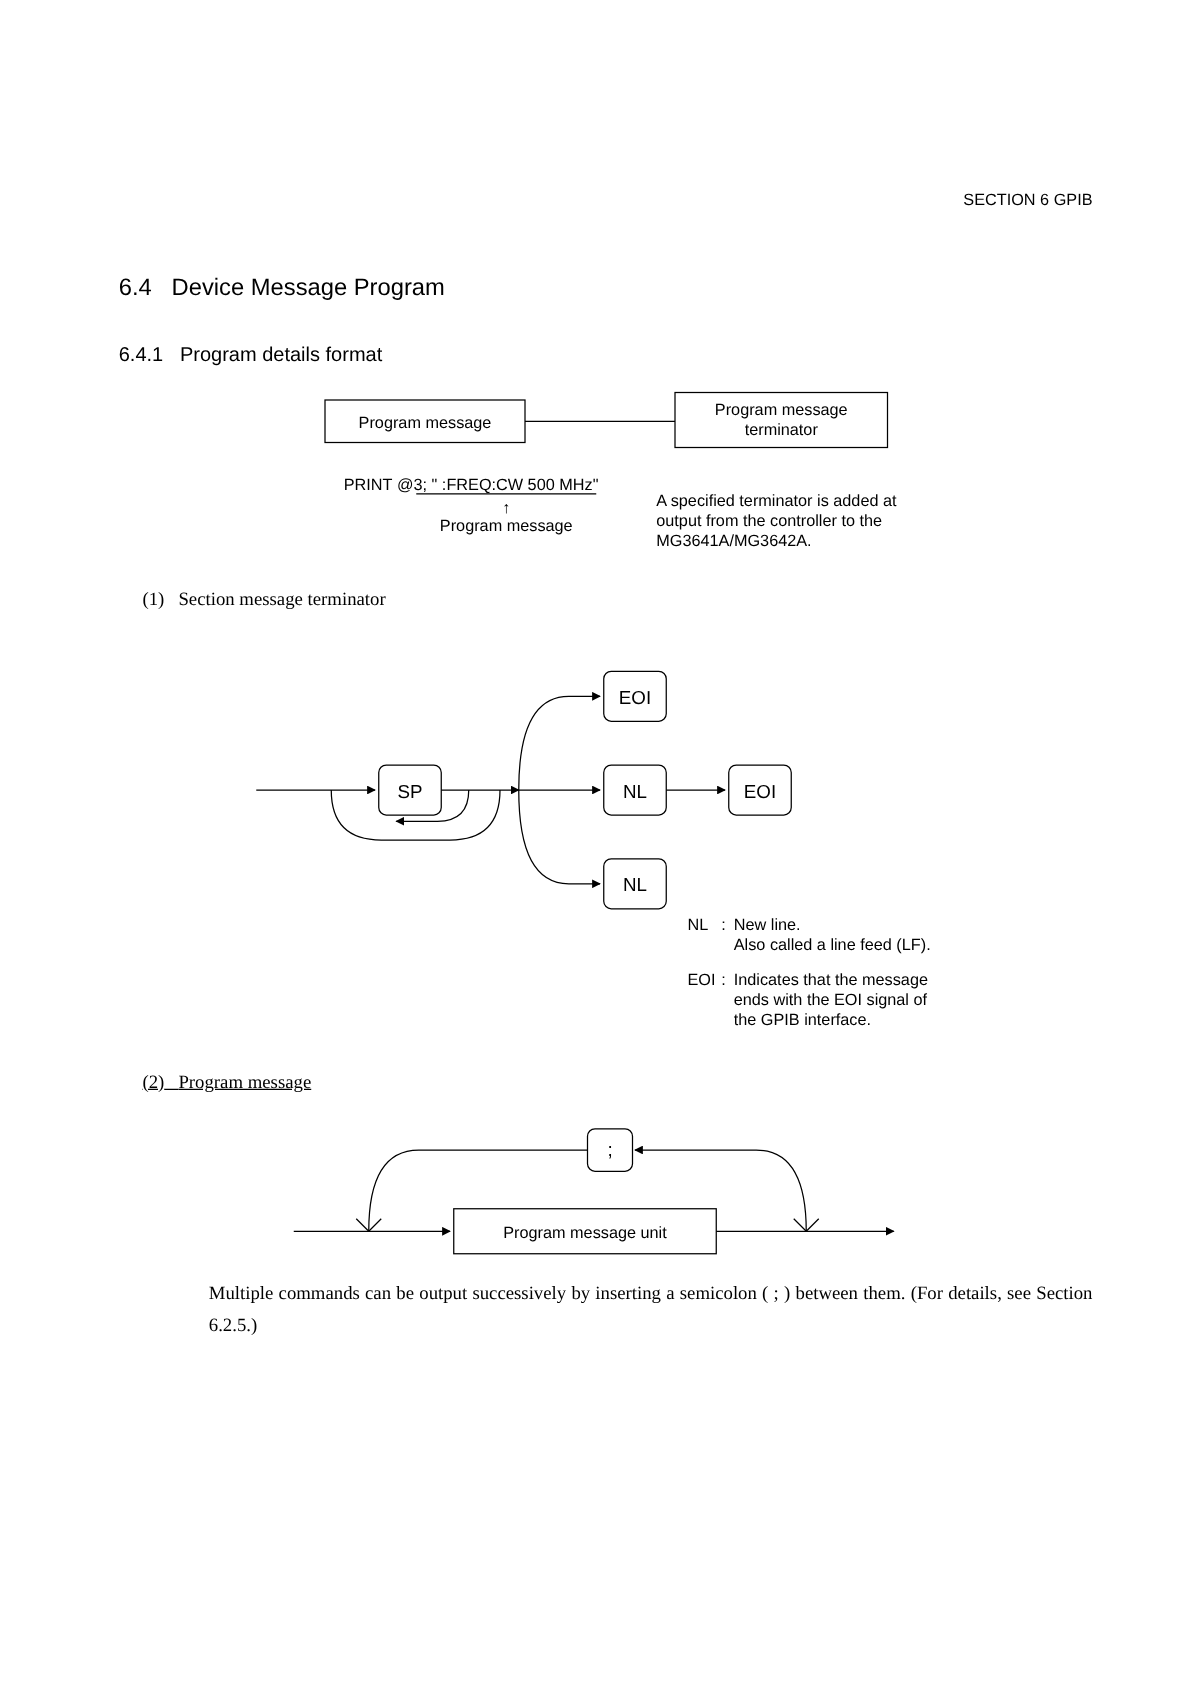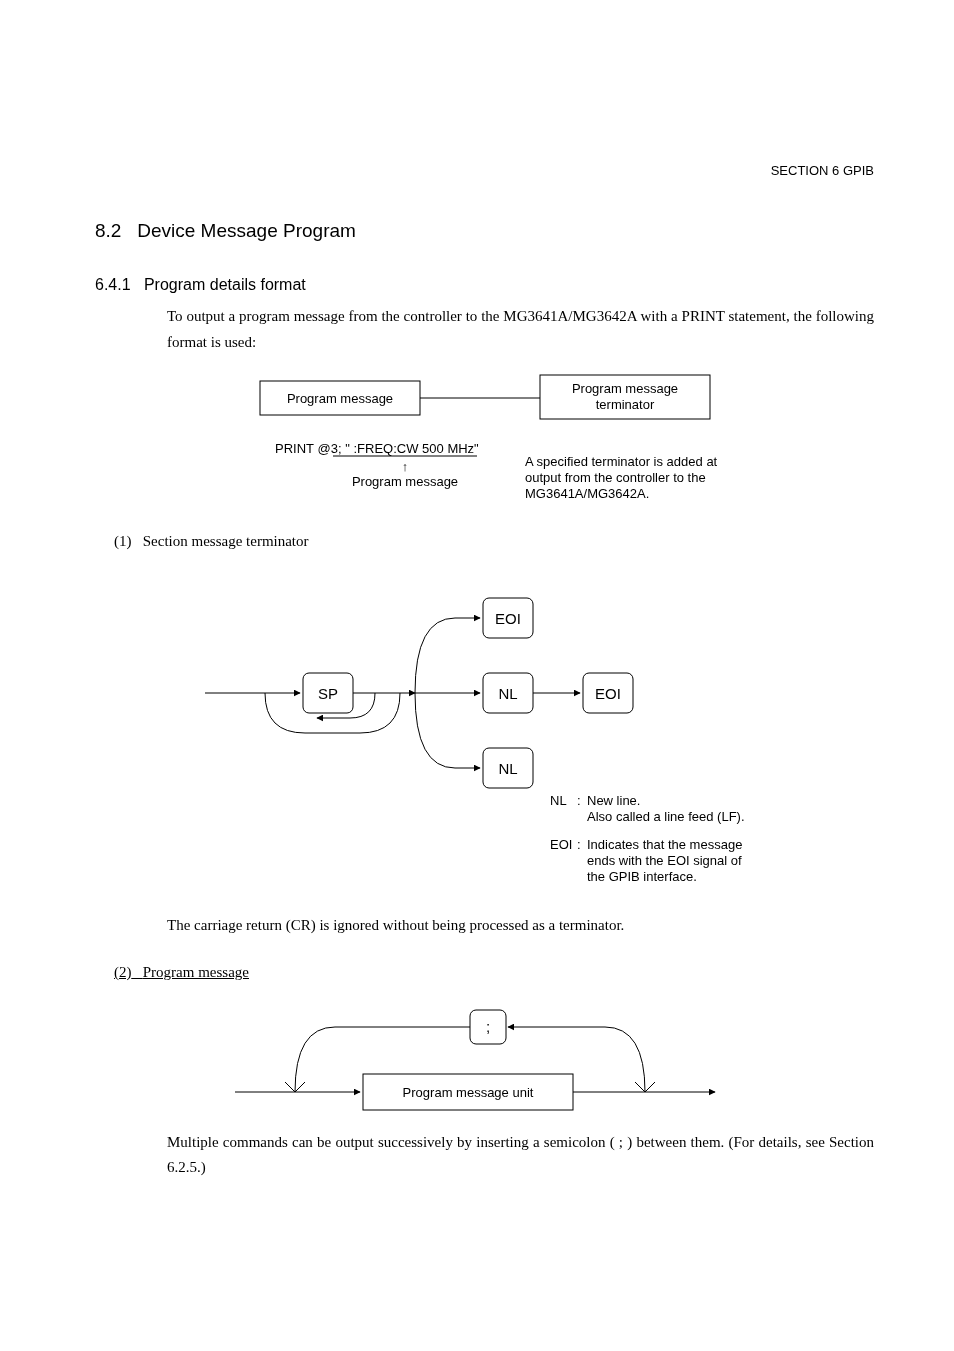--- a/index.html
+++ b/index.html
@@ -11,21 +11,21 @@
     color: #000;
     width: 954px;
   }
   .page {
     padding: 160px 80px 60px 95px;
     position: relative;
     min-height: 1100px;
   }
   .section-header {
     position: absolute;
-    top: 163px;
+    top: 152px;
     right: 80px;
     font-family: Arial, Helvetica, sans-serif;
     font-size: 13px;
   }
   .h1 {
     font-family: Arial, Helvetica, sans-serif;
     font-size: 19px;
     margin-top: 60px;
     margin-bottom: 34px;
   }
@@ -57,28 +57,27 @@
   .svgtext { font-family: Arial, Helvetica, sans-serif; fill:#000; }
 </style>
 </head>
 <body>
 
 <div class="page">
 
   <div class="section-header">SECTION 6   GPIB</div>
 
   <div class="h1">
-    <span>8.2</span>&nbsp;&nbsp;&nbsp;<span>Device Message Program</span>
+    <span>6.4</span>&nbsp;&nbsp;&nbsp;<span>Device Message Program</span>
   </div>
 
   <div class="h2">
     <span>6.4.1</span>&nbsp;&nbsp;&nbsp;<span>Program details format</span>
   </div>
 
-  <div class="para indent1">To output a program message from the controller to the MG3641A/MG3642A with a PRINT statement, the following format is used:</div>
 
   <svg width="660" height="150" viewBox="0 0 660 150" style="margin-top:18px;">
 
     <rect x="105" y="8" width="160" height="34" fill="none" stroke="#000"></rect>
     <text class="svgtext" x="185" y="30" text-anchor="middle" font-size="13">Program message</text>
 
     <line x1="265" y1="25" x2="385" y2="25" stroke="#000"></line>
 
     <rect x="385" y="2" width="170" height="44" fill="none" stroke="#000"></rect>
     <text class="svgtext" x="470" y="20" text-anchor="middle" font-size="13">Program message</text>
@@ -136,21 +135,20 @@
     <text class="svgtext" x="432" y="232" font-size="13">New line.</text>
     <text class="svgtext" x="432" y="248" font-size="13">Also called a line feed (LF).</text>
 
     <text class="svgtext" x="395" y="276" font-size="13">EOI</text>
     <text class="svgtext" x="422" y="276" font-size="13">:</text>
     <text class="svgtext" x="432" y="276" font-size="13">Indicates that the message</text>
     <text class="svgtext" x="432" y="292" font-size="13">ends with the EOI signal of</text>
     <text class="svgtext" x="432" y="308" font-size="13">the GPIB interface.</text>
   </svg>
 
-  <div class="para indent1" style="margin-top:20px;">The carriage return (CR) is ignored without being processed as a terminator.</div>
 
   <div class="para numbered indent1" style="margin-top:22px;text-decoration:underline;">
     <span>(2)</span>&nbsp;&nbsp;&nbsp;<span>Program message</span>
   </div>
 
   <svg width="560" height="120" viewBox="0 0 560 120" style="margin-top:16px;">
     <defs>
       <marker id="ah2" viewBox="0 0 10 10" refX="9" refY="5" markerWidth="7" markerHeight="7" orient="auto-start-reverse">
         <path d="M0,0 L10,5 L0,10 z" fill="#000"></path>
       </marker>

